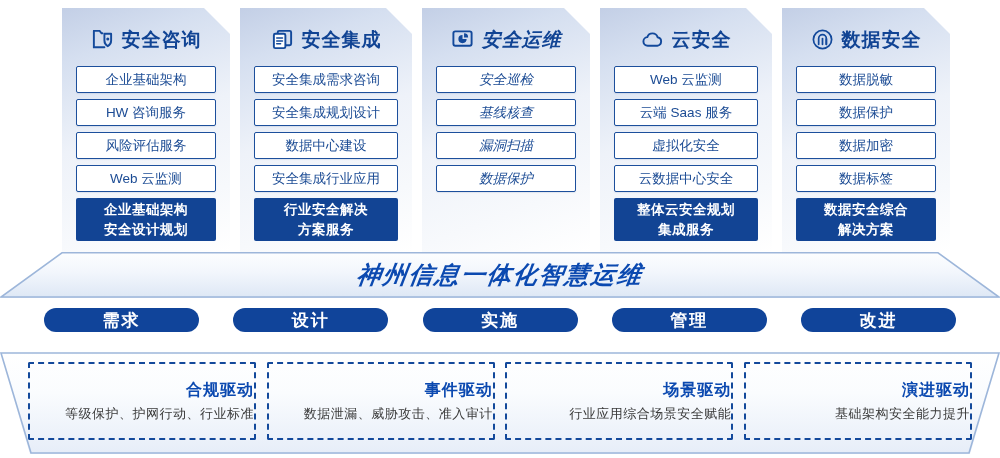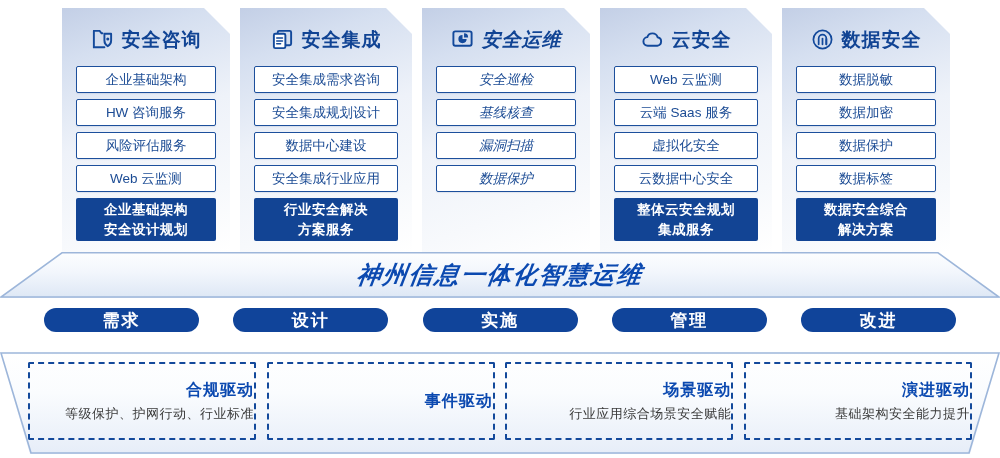--- a/index.html
+++ b/index.html
@@ -195,22 +195,22 @@
         <svg class="pillar-icon" viewBox="0 0 24 24">
           <circle cx="12" cy="12" r="9.5" fill="none" stroke="#13499b" stroke-width="1.8"></circle>
           <path d="M8 17V11a4 4 0 0 1 8 0v6" fill="none" stroke="#13499b" stroke-width="1.8" stroke-linecap="round"></path>
           <path d="M12 17v-6" fill="none" stroke="#13499b" stroke-width="1.8" stroke-linecap="round"></path>
           <path d="M16 17v-5.5" fill="none" stroke="#13499b" stroke-width="1.8" stroke-linecap="round"></path>
         </svg>
         <span class="pillar-title">数据安全</span>
       </div>
       <div class="item-list">
         <div class="item">数据脱敏</div>
+        <div class="item">数据保护</div>
         <div class="item">数据加密</div>
-        <div class="item">数据保护</div>
         <div class="item">数据标签</div>
       </div>
       <div class="summary">
         <span>数据安全综合</span>
         <span>解决方案</span>
       </div>
     </div>
   </div>
 
   <div id="banner">
@@ -233,20 +233,21 @@
     <svg id="drivers-outline" viewBox="0 0 1000 102" preserveAspectRatio="none">
       <polygon points="1,1 999,1 969,101 31,101" fill="none" stroke="#9db6da" stroke-width="1.6"></polygon>
     </svg>
     <div id="drivers">
       <div class="driver">
         <span class="driver-title">合规驱动</span>
         <span class="driver-desc">等级保护、护网行动、行业标准</span>
       </div>
       <div class="driver">
         <span class="driver-title">事件驱动</span>
+        <span class="driver-desc">数据泄漏、威胁攻击、准入审计</span>
       </div>
       <div class="driver">
         <span class="driver-title">场景驱动</span>
         <span class="driver-desc">行业应用综合场景安全赋能</span>
       </div>
       <div class="driver">
         <span class="driver-title">演进驱动</span>
         <span class="driver-desc">基础架构安全能力提升</span>
       </div>
     </div>

